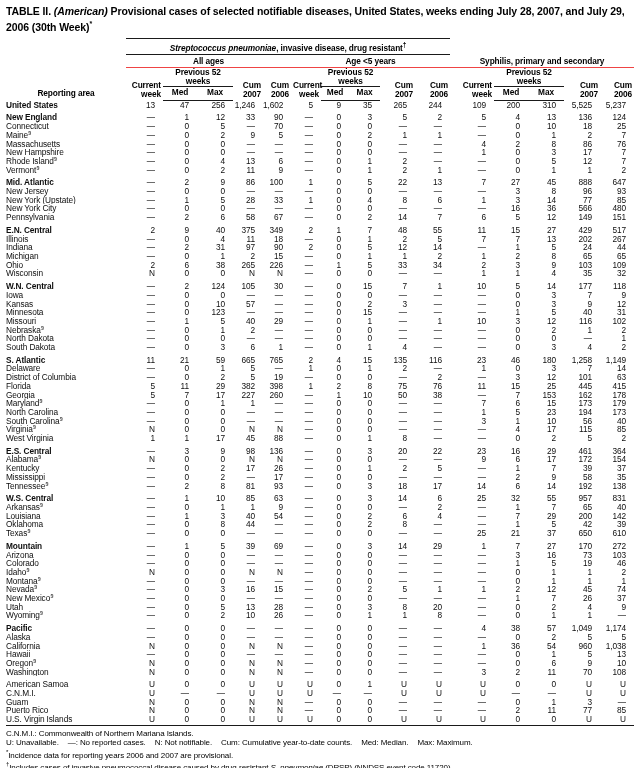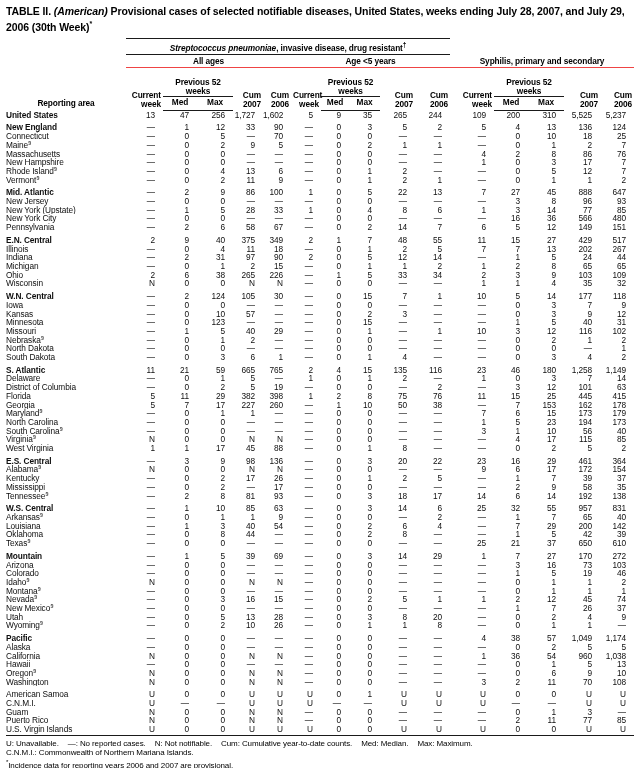--- a/index.html
+++ b/index.html
@@ -25,21 +25,21 @@
     vertical-align:bottom; color:#000; letter-spacing:-0.1px;
   }
   th.sp-head {
     text-align:center; vertical-align:middle;
     border-top:1px solid #1a1a1a; border-bottom:1px solid #1a1a1a;
     padding:1px 0;
   }
   th.sp-head .it { font-style:italic; }
   th.sp-head sup, th sup { font-size:6.5px; }
   th.grp { text-align:center; border-bottom:1px solid #ef4444; padding:2px 0 1px 0; }
-  th.prev { text-align:center; border-bottom:1px solid #1a1a1a; padding-top:10px; }
+  th.prev { text-align:center; border-bottom:1px solid #1a1a1a; padding-top:0; }
   th.cw, th.cum { text-align:right; padding:0 2px 1px 2px;margin-top:8px; }
   th.medmax { text-align:center; padding:1px 2px 2px 2px; }
   th.area-h { text-align:center; vertical-align:bottom; padding-bottom:2px; }
   tr.h-last th { border-bottom:1px solid #1a1a1a;margin-top:20px; }
 
   tbody td {
     font-size:8.3px; line-height:8.7px; vertical-align:bottom;
     white-space:nowrap; letter-spacing:-0.1px;
   }
   td.area { text-align:left; overflow:hidden; }
@@ -123,21 +123,21 @@
         <th class="medmax">Med</th>
         <th class="medmax">Max</th>
       </tr>
     </thead>
     <tbody>
         <tr class="bold">
           <td class="area">United States</td>
           <td class="num">13</td>
           <td class="num">47</td>
           <td class="num">256</td>
-          <td class="num">1,727</td>
+          <td class="num">1,246</td>
           <td class="num">1,602</td>
           <td class="num">5</td>
           <td class="num">9</td>
           <td class="num">35</td>
           <td class="num">265</td>
           <td class="num">244</td>
           <td class="num">109</td>
           <td class="num">200</td>
           <td class="num">310</td>
           <td class="num">5,525</td>
@@ -1328,19 +1328,19 @@
           <td class="num">U</td>
           <td class="num">0</td>
           <td class="num">0</td>
           <td class="num">U</td>
           <td class="num">U</td>
         </tr>
       </tbody>
   </table>
 
   <div class="footnotes">
+      <div class="fn">C.N.M.I.: Commonwealth of Northern Mariana Islands.</div>
       <div class="fn"><span class="seg">U: Unavailable.</span><span class="seg">—: No reported cases.</span><span class="seg">N: Not notifiable.</span><span class="seg">Cum: Cumulative year-to-date counts.</span><span class="seg">Med: Median.</span><span class="seg">Max: Maximum.</span></div>
-      <div class="fn">C.N.M.I.: Commonwealth of Northern Mariana Islands.</div>
       <div class="fn"><sup>*</sup>Incidence data for reporting years 2006 and 2007 are provisional.</div>
       <div class="fn"><sup>†</sup>Includes cases of invasive pneumococcal disease caused by drug-resistant <span class="it">S. pneumoniae</span> (DRSP) (NNDSS event code 11720).</div>
     </div>
 
 </div>
 
 </body></html>

